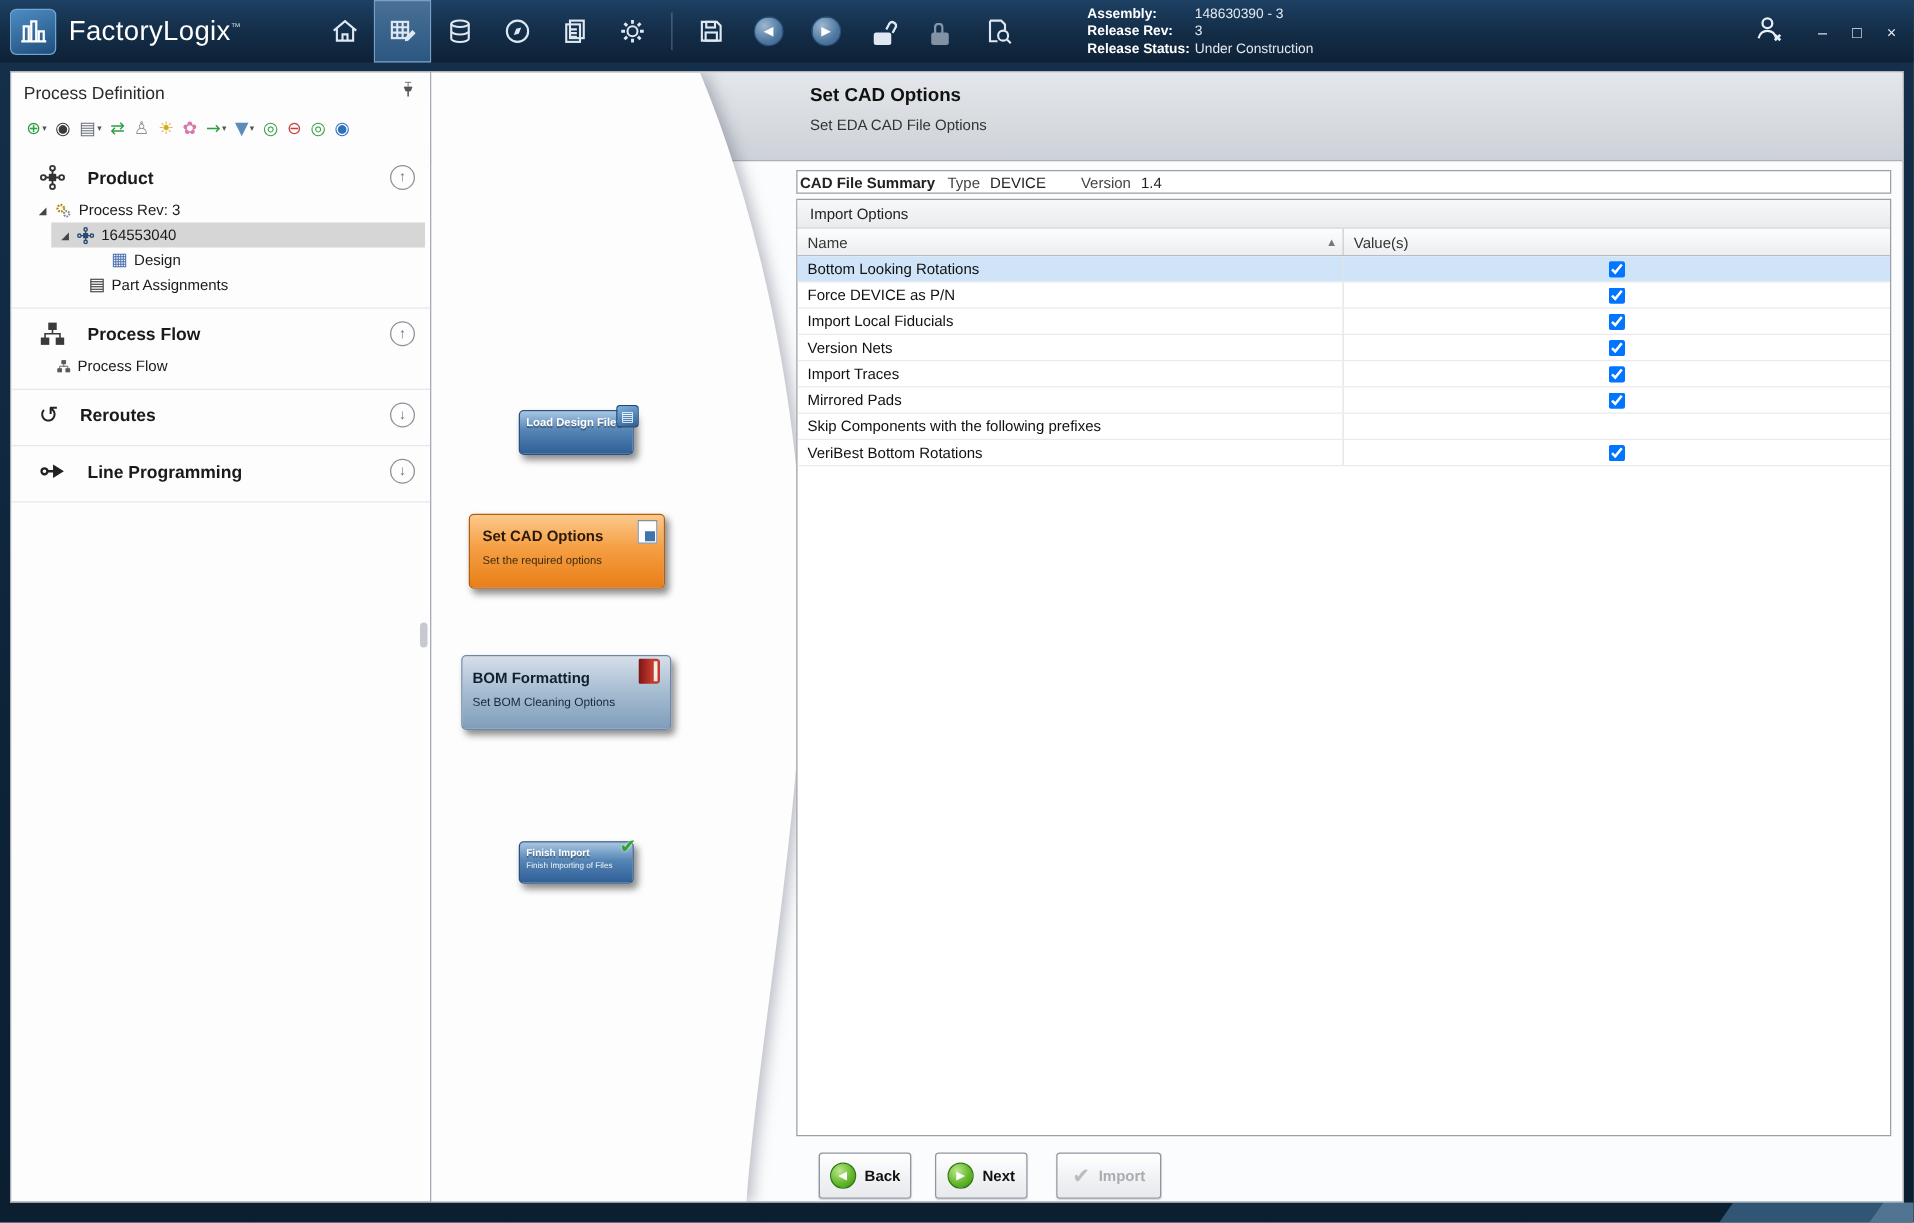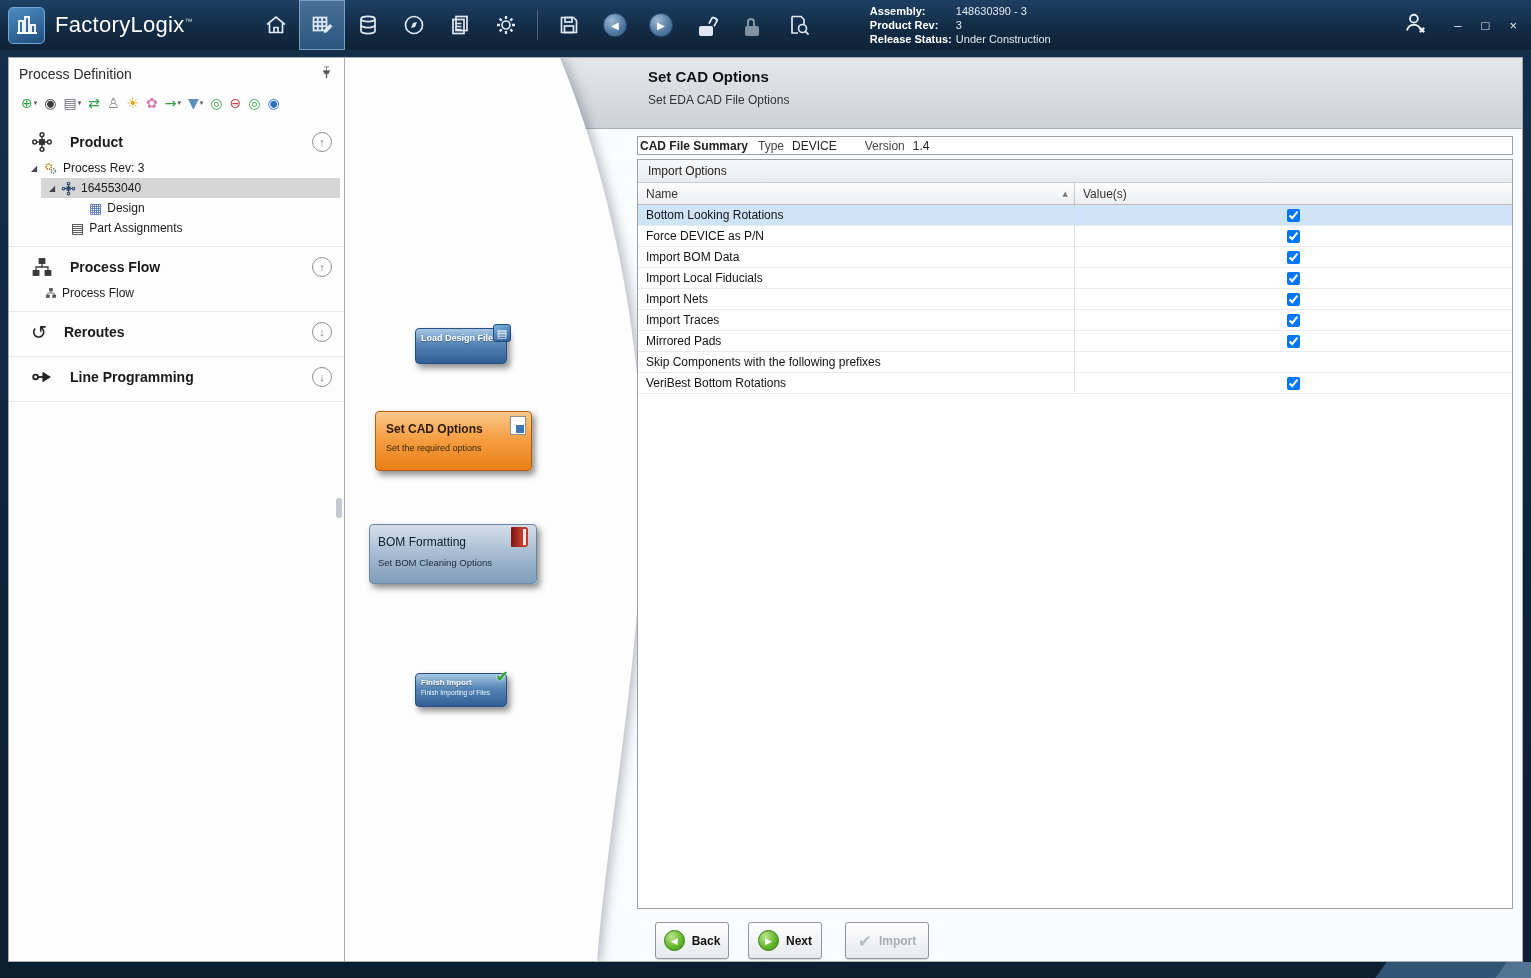--- a/index.html
+++ b/index.html
@@ -80,21 +80,21 @@
   .step { position:absolute; border-radius:4px; box-shadow:3px 4px 6px rgba(0,0,0,.45); cursor:default; }
   .step-blue { background:linear-gradient(180deg,#a8c6e4 0%,#5585b5 45%,#2f5f96 100%); border:1px solid #27517e; color:#fff; }
   .step-load { left:70px; top:270px; width:92px; height:36px; }
   .step-load .st-title { font-size:9px; font-weight:bold; padding:4px 0 0 5px; text-shadow:0 1px 1px rgba(0,0,0,.4); }
   .step-cad { left:30px; top:353px; width:157px; height:60px;
               background:linear-gradient(180deg,#fcc98d 0%,#f59f44 45%,#e97f17 100%); border:1px solid #b05f10; }
   .step-cad .st-title { font-size:12px; font-weight:bold; color:#2b1a05; padding:10px 0 0 10px; }
   .step-cad .st-sub { font-size:9px; color:#3a2a10; padding:7px 0 0 10px; }
   .step-bom { left:24px; top:466px; width:168px; height:60px;
               background:linear-gradient(180deg,#d6dfe9 0%,#a9bfd4 45%,#7f9dba 100%); border:1px solid #6b87a5; }
-  .step-bom .st-title { font-size:12px; font-weight:normal; color:#10202f; padding:10px 0 0 8px; }
+  .step-bom .st-title { font-size:12px; font-weight:bold; color:#10202f; padding:10px 0 0 8px; }
   .step-bom .st-sub { font-size:9.5px; color:#16293a; padding:8px 0 0 8px; }
   .step-finish { left:70px; top:615px; width:92px; height:34px; }
   .step-finish .st-title { font-size:8px; font-weight:bold; padding:4px 0 0 5px; text-shadow:0 1px 1px rgba(0,0,0,.4); }
   .step-finish .st-sub { font-size:6.5px; padding:2px 0 0 5px; color:#eef3f8; }
   .st-badge { position:absolute; top:-5px; right:-5px; width:18px; height:18px; border-radius:3px;
               background:linear-gradient(160deg,#7fb3e0,#2c5e96); border:1px solid #1f4a79;
               color:#fff; font-size:11px; display:flex; align-items:center; justify-content:center;
               font-family:"DejaVu Sans",sans-serif; }
   .doc-badge { position:absolute; top:4px; right:5px; width:16px; height:19px; background:#fff; border:1px solid #8a8f95; }
   .doc-badge::after { content:""; position:absolute; right:1px; bottom:1px; width:8px; height:8px; background:#3f74ae; }
@@ -233,21 +233,21 @@
           </svg>
       </div>
     </div>
 
     <div class="assembly-info">
       <div class="row">
           <span class="lbl">Assembly:</span>
           <span class="val">148630390 - 3</span>
         </div>
       <div class="row">
-          <span class="lbl">Product Rev:</span>
+          <span class="lbl">Release Rev:</span>
           <span class="val">3</span>
         </div>
       <div class="row">
           <span class="lbl">Release Status:</span>
           <span class="val">Under Construction</span>
         </div>
     </div>
 
     <div class="tb-right">
       <div class="user-btn">
@@ -484,33 +484,27 @@
                 <input type="checkbox" checked="" style="">
               </div>
             </div>
             <div class="trow">
               <div class="name">Force DEVICE as P/N</div>
               <div class="value">
                 <input type="checkbox" checked="" style="">
               </div>
             </div>
             <div class="trow">
-              <div class="name">Import BOM Data</div>
-              <div class="value">
-                <input type="checkbox" checked="" style="">
-              </div>
-            </div>
-            <div class="trow">
               <div class="name">Import Local Fiducials</div>
               <div class="value">
                 <input type="checkbox" checked="" style="">
               </div>
             </div>
             <div class="trow">
-              <div class="name">Import Nets</div>
+              <div class="name">Version Nets</div>
               <div class="value">
                 <input type="checkbox" checked="" style="">
               </div>
             </div>
             <div class="trow">
               <div class="name">Import Traces</div>
               <div class="value">
                 <input type="checkbox" checked="" style="">
               </div>
             </div>

